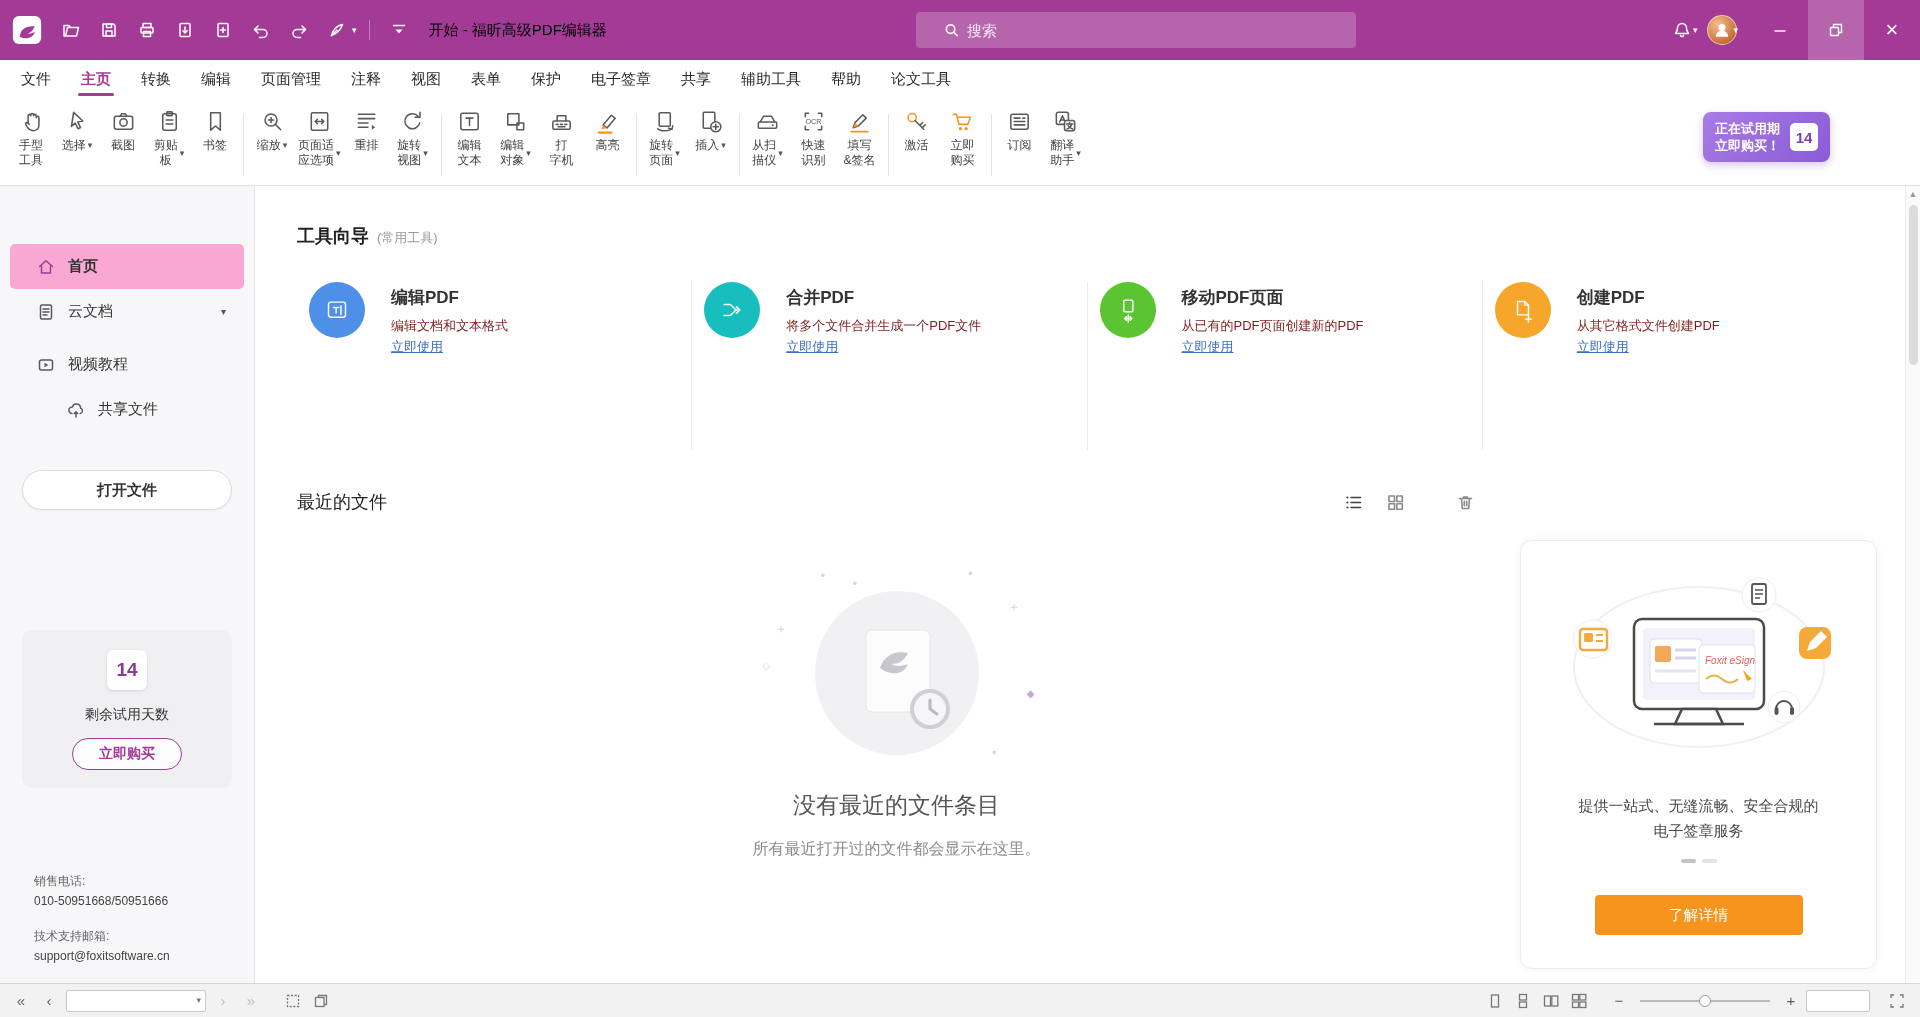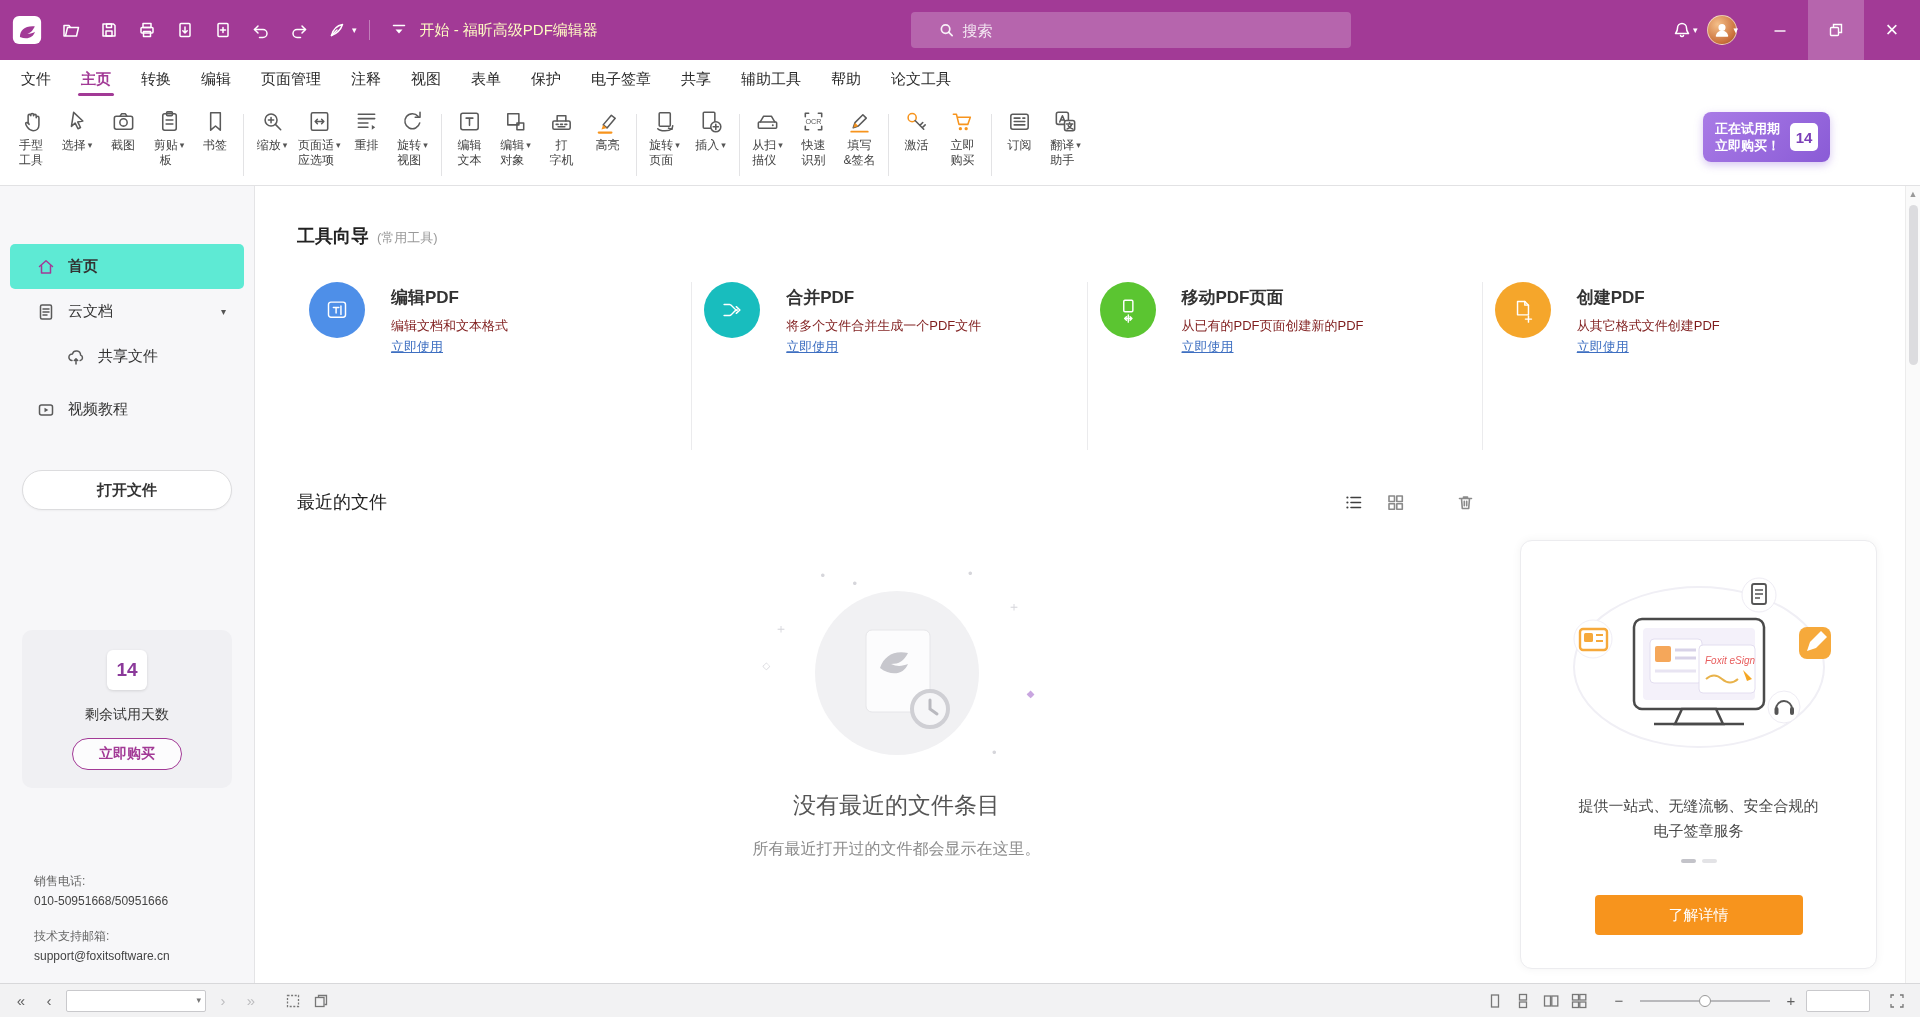--- a/index.html
+++ b/index.html
@@ -7,21 +7,21 @@
   .app{width:1920px;height:1017px;display:flex;flex-direction:column}
 
   
   .titlebar{height:60px;background:#A23A96;display:flex;align-items:center;color:#fff;flex:0 0 auto;padding-left:10px}
   .tb-left{display:flex;align-items:center;gap:4px}
   .tb-btn{width:34px;height:34px;display:flex;align-items:center;justify-content:center;border-radius:4px;cursor:pointer}
   .tb-btn svg{width:20px;height:20px;stroke:#fff;fill:none;stroke-width:1.5;stroke-linecap:round;stroke-linejoin:round}
   .logo-box{width:34px;height:34px;margin-right:6px}
   .tb-caret{font-size:9px;color:#fff;margin-left:-6px}
   .tb-sep{width:1px;height:20px;background:rgba(255,255,255,.35);margin:0 8px}
-  .tb-title{font-size:15px;color:#fef9c3;margin-left:0;white-space:nowrap}
+  .tb-title{font-size:15px;color:#000000;margin-left:9px;white-space:nowrap}
   .tb-spacer{flex:1}
   .searchbox{width:440px;height:36px;background:rgba(255,255,255,.22);border-radius:4px;display:flex;align-items:center;padding:0 28px;gap:8px}
   .searchbox svg{width:16px;height:16px;stroke:rgba(255,255,255,.9);fill:none;stroke-width:1.8;stroke-linecap:round}
   .searchbox input{background:transparent;border:none;outline:none;color:#fff;font-size:15px;width:100%}
   .searchbox input::placeholder{color:rgba(255,255,255,.85)}
   .tb-right{display:flex;align-items:center;height:100%}
   .win-btn{width:56px;height:100%;display:flex;align-items:center;justify-content:center;color:#fff;cursor:pointer}
   .win-btn svg{width:18px;height:18px;stroke:#fff;fill:none;stroke-width:1.4}
   .win-btn.restore{background:rgba(255,255,255,.22)}
   .win-close{font-size:22px;line-height:1}
@@ -31,33 +31,33 @@
   
   .menubar{height:38px;display:flex;align-items:center;padding:0 6px;flex:0 0 auto;background:#fff}
   .menu-item{padding:0 15px;font-size:15px;color:#2b2b2b;height:100%;display:flex;align-items:center;position:relative;cursor:pointer;white-space:nowrap}
   .menu-item.active{color:#A23A96;font-weight:bold}
   .menu-item.active::after{content:"";position:absolute;left:12px;right:12px;bottom:2px;height:3px;background:#A23A96;border-radius:2px}
 
   
   .ribbon{height:88px;background:#fff;border-bottom:1px solid #E2E2E4;display:flex;align-items:flex-start;padding:7px 4px 0 8px;flex:0 0 auto;position:relative}
   .rtool{min-width:46px;padding:3px 3px;display:flex;flex-direction:column;align-items:center;gap:3px;border-radius:4px;cursor:pointer}
   .rtool svg{width:27px;height:27px;stroke:#5a5a5a;fill:none;stroke-width:1.6;stroke-linecap:round;stroke-linejoin:round}
-  .lblrow{display:flex;align-items:flex-start;gap:2px}
+  .lblrow{display:flex;align-items:center;gap:2px}
   .lbl{font-size:12px;line-height:15px;color:#424242;text-align:center;white-space:pre-line}
   .caret{font-size:9px;color:#555;line-height:15px}
   .rsep{width:1px;align-self:center;height:62px;background:#E3E3E5;margin:0 5px}
   .trial-badge{position:absolute;right:90px;top:14px;display:flex;align-items:center;gap:10px;background:linear-gradient(135deg,#A97BE6,#8A5BD6);border-radius:8px;padding:8px 12px;box-shadow:0 3px 8px rgba(138,91,214,.35);cursor:pointer}
   .trial-badge .txt{color:#fff;font-size:13px;line-height:17px;font-weight:bold}
   .trial-badge .days{width:28px;height:28px;background:#fff;border-radius:5px;color:#7B3FB8;font-weight:bold;font-size:15px;display:flex;align-items:center;justify-content:center}
 
   
   .body{flex:1;display:flex;min-height:0}
   .sidebar{width:255px;background:#F7F7F9;border-right:1px solid #E4E4E6;display:flex;flex-direction:column;padding-top:58px;flex:0 0 auto}
   .side-item{height:45px;display:flex;align-items:center;padding:0 18px 0 26px;gap:12px;font-size:15px;color:#333;cursor:pointer;margin:0 10px;border-radius:5px}
-  .side-item.active{background:#5eead4;font-weight:bold}
+  .side-item.active{background:#f9a8d4;font-weight:bold}
   .side-item svg{width:20px;height:20px;fill:none;stroke:#5a5a5a;stroke-width:1.5;stroke-linecap:round;stroke-linejoin:round;flex:0 0 auto}
   .side-item.active svg{stroke:#A23A96}
   .side-item .side-caret{margin-left:auto;font-size:10px;color:#555}
   .side-item.indent{padding-left:56px}
   .open-btn{margin:38px 22px 0;height:40px;background:#fff;border:1px solid #DCDCDE;border-radius:20px;display:flex;align-items:center;justify-content:center;font-size:15px;font-weight:bold;color:#333;cursor:pointer;box-shadow:0 1px 2px rgba(0,0,0,.04)}
   .trial-card{margin:120px 22px 0;background:#F0F0F3;border-radius:10px;padding:20px 12px 18px;display:flex;flex-direction:column;align-items:center}
   .trial-days{width:40px;height:40px;background:#fff;border-radius:6px;display:flex;align-items:center;justify-content:center;color:#8B3A9A;font-size:19px;font-weight:bold;box-shadow:0 1px 3px rgba(0,0,0,.12)}
   .trial-cap{margin-top:16px;font-size:14px;color:#333}
   .trial-buy{margin-top:14px;padding:6px 26px;border:1px solid #A23A96;border-radius:17px;color:#A23A96;font-size:14px;font-weight:bold;background:#FCFCFD;cursor:pointer}
   .contact{margin-top:auto;padding:0 0 18px 34px;font-size:12px;color:#666;line-height:17px}
@@ -525,33 +525,33 @@
         <span>首页</span>
       </div>
       <div class="side-item">
         <svg viewBox="0 0 20 20">
             <rect x="4.5" y="3" width="11" height="14" rx="1.5"></rect>
             <path d="M7 7h6M7 10h6M7 13h4"></path>
           </svg>
         <span>云文档</span>
         <span class="side-caret">▾</span>
       </div>
+      <div class="side-item" style="margin-top:8px">
+        <svg viewBox="0 0 20 20">
+            <rect x="3.5" y="5" width="13" height="10" rx="2"></rect>
+            <path d="M8.5 7.8l3.8 2.2-3.8 2.2z" fill="#5a5a5a" stroke="none"></path>
+          </svg>
+        <span>视频教程</span>
+      </div>
       <div class="side-item indent">
         <svg viewBox="0 0 20 20">
             <path d="M6 13.5a3.3 3.3 0 1 1 .4-6.6 4.2 4.2 0 0 1 8.2 1.2 2.8 2.8 0 0 1-.4 5.4"></path>
             <path d="M10 17v-5M8.3 13.5L10 11.8l1.7 1.7"></path>
           </svg>
         <span>共享文件</span>
-      </div>
-      <div class="side-item" style="margin-top:8px">
-        <svg viewBox="0 0 20 20">
-            <rect x="3.5" y="5" width="13" height="10" rx="2"></rect>
-            <path d="M8.5 7.8l3.8 2.2-3.8 2.2z" fill="#5a5a5a" stroke="none"></path>
-          </svg>
-        <span>视频教程</span>
       </div>
 
       <div class="open-btn">打开文件</div>
 
       <div class="trial-card">
         <span class="trial-days">14</span>
         <span class="trial-cap">剩余试用天数</span>
         <span class="trial-buy">立即购买</span>
       </div>
 

